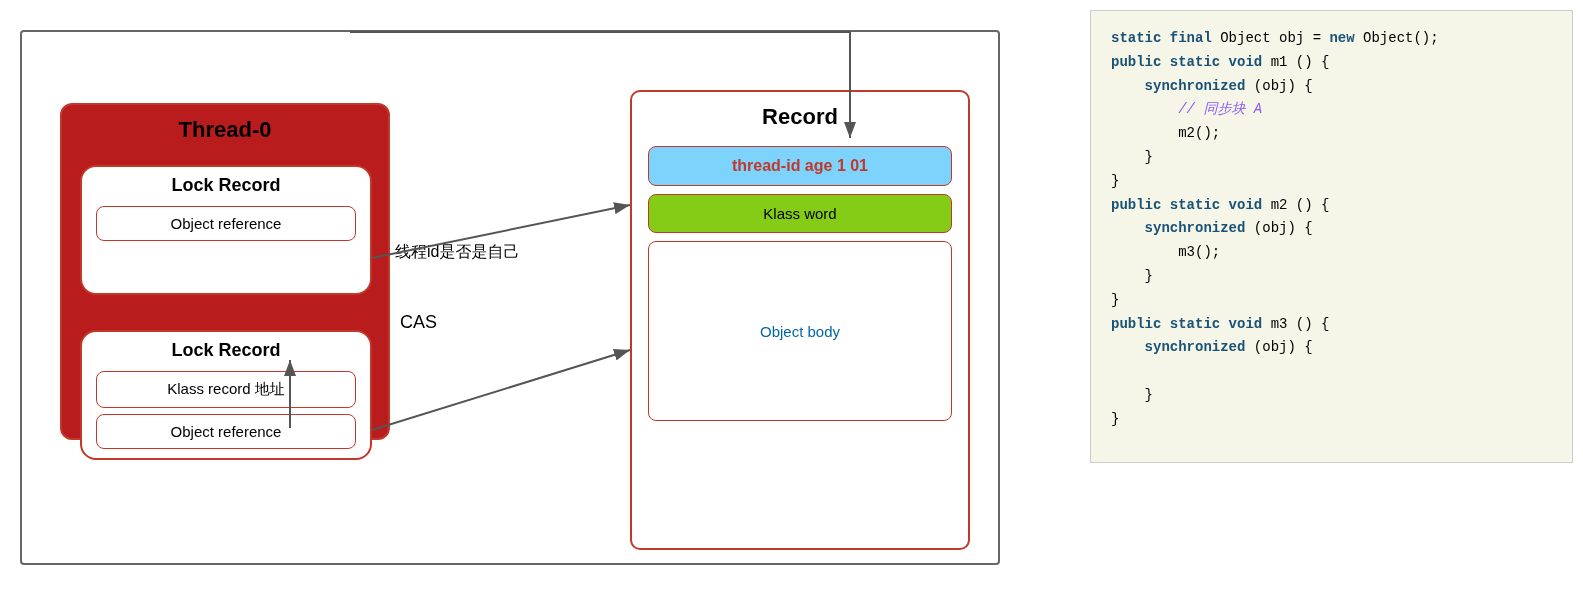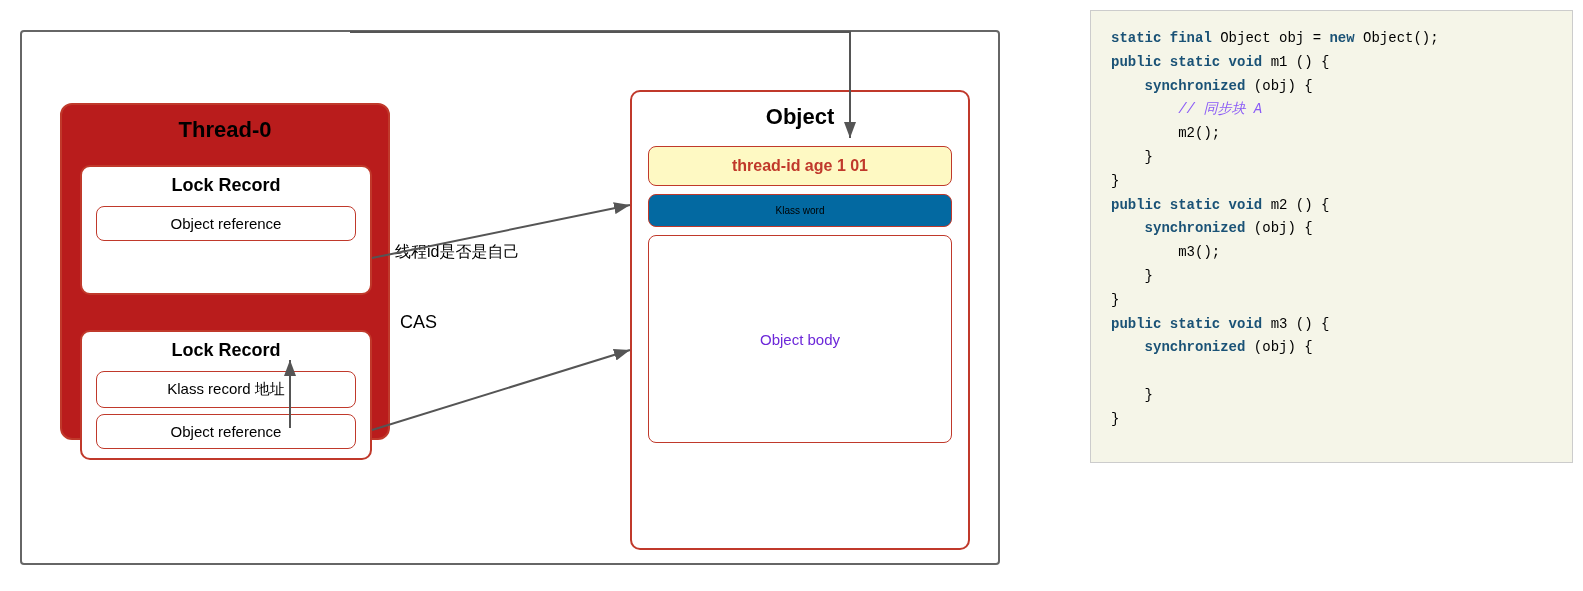--- a/index.html
+++ b/index.html
@@ -59,21 +59,21 @@
       font-weight: bold;
       color: #000;
       padding-top: 12px;
       padding-bottom: 8px;
     }
 
     
     .lock-record-box {
       position: absolute;
       border: 2.5px solid #c0392b;
-      border-radius: 10px;
+      border-radius: 16px;
       background: #fff;
     }
 
     .lock-record-title {
       text-align: center;
       font-size: 18px;
       font-weight: bold;
       color: #000;
       padding: 8px 0 4px;
     }
@@ -109,43 +109,43 @@
       padding-top: 12px;
       padding-bottom: 8px;
     }
 
     .object-cell {
       border: 1.5px solid #c0392b;
       border-radius: 8px;
       margin: 8px 16px;
       padding: 10px 10px;
       text-align: center;
-      font-size: 10px;
-      color: #000;
-      background: #0369a1;
+      font-size: 15px;
+      color: #000;
+      background: #84cc16;
     }
 
     .object-cell.thread-id-cell {
       border-color: #c0392b;
-      background: #fef9c3;
+      background: #7dd3fc;
       color: #c0392b;
       font-weight: bold;
       font-size: 16px;
     }
 
     .object-body-cell {
       border: 1.5px solid #c0392b;
       border-radius: 8px;
       margin: 8px 16px;
-      height: 208px;
+      height: 180px;
       display: flex;
       align-items: center;
       justify-content: center;
       font-size: 15px;
-      color: #6d28d9;
+      color: #0369a1;
       background: #fff;
     }
 
     
     .label-cas {
       position: absolute;
       top: 302px;
       left: 390px;
       font-size: 18px;
       color: #000;
@@ -205,21 +205,21 @@
       </div>
 
       <div class="lock-record-box" style="top:225px; left:18px; width:292px; height:130px;">
         <div class="lock-record-title">Lock Record</div>
         <div class="inner-cell">Klass record 地址</div>
         <div class="inner-cell">Object reference</div>
       </div>
     </div>
 
     <div class="object-box">
-      <div class="object-title">Object</div>
+      <div class="object-title">Record</div>
       <div class="object-cell thread-id-cell">thread-id age 1 01</div>
       <div class="object-cell">Klass word</div>
       <div class="object-body-cell">Object body</div>
     </div>
 
     <div class="label-check">线程id是否是自己</div>
     <div class="label-cas">CAS</div>
 
     <svg class="arrows-svg" xmlns="http://www.w3.org/2000/svg">
       <defs>

